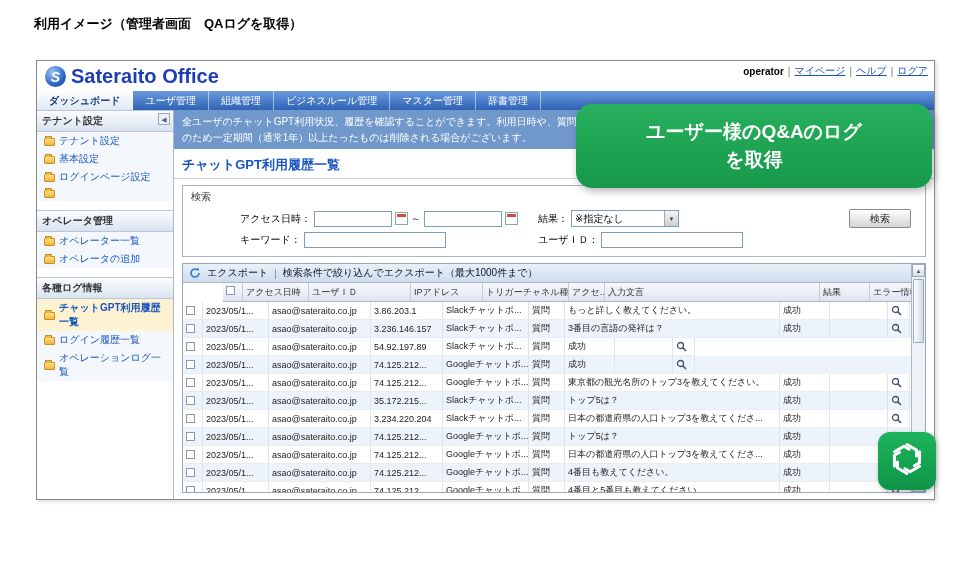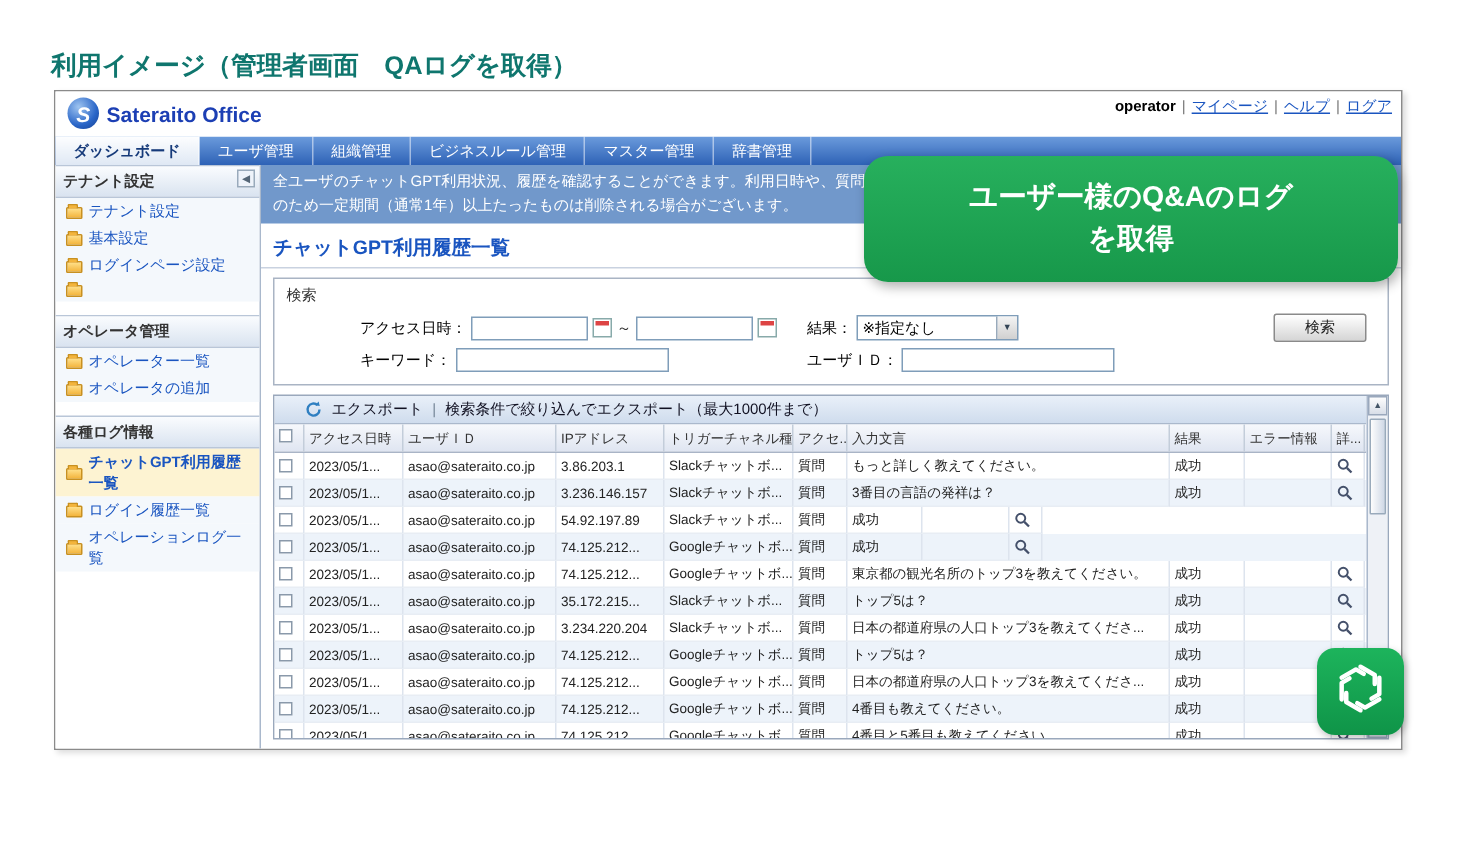--- a/index.html
+++ b/index.html
@@ -2,38 +2,38 @@
 <html lang="ja"><head>
 <meta charset="utf-8">
 <style>
   * { box-sizing: border-box; }
   html,body { margin:0; padding:0; }
   body {
     width:971px; height:567px; position:relative; overflow:hidden;
     background:#ffffff;
     font-family:"Liberation Sans","DejaVu Sans",sans-serif;
   }
-  .page-title { position:absolute; top:21px; left:34px; font-size:17px; font-weight:bold; color:#0f766e; }
+  .page-title { position:absolute; top:6px; left:34px; font-size:13px; font-weight:bold; color:#000000; }
 
   
   .window {
     position:absolute; left:36px; top:60px; width:899px; height:440px;
     border:1px solid #8a8a8a; background:#fff;
     box-shadow:2px 2px 4px rgba(0,0,0,.14);
     display:flex; flex-direction:column;
   }
   .win-header { height:30px; position:relative; background:#fff; flex:none; }
   .logo { position:absolute; left:8px; top:4px; display:flex; align-items:center; gap:5px; }
   .logo-mark {
     width:21px; height:21px; border-radius:50%;
     background:radial-gradient(circle at 35% 30%, #9ec4f0, #2a66c8 60%, #173f8f);
     color:#fff; font-weight:bold; font-style:italic; font-size:14px;
     display:flex; align-items:center; justify-content:center;
   }
-  .logo-text { color:#1c3fb4; font-weight:bold; font-size:14px; }
+  .logo-text { color:#1c3fb4; font-weight:bold; font-size:20px; }
   .hlinks { position:absolute; right:6px; top:3px; font-size:10px; display:flex; gap:4px; align-items:center; }
   .hlinks .op { font-weight:bold; color:#000; }
   .hlinks .lnk { color:#1a55c0; text-decoration:underline; cursor:pointer; }
   .hlinks .sep { color:#777; }
 
   .nav { height:19px; background:linear-gradient(#6b9bdc,#2e62b6); display:flex; flex:none; }
   .tab { padding:3px 12px 0; font-size:10px; color:#fff; border-right:1px solid rgba(255,255,255,.5); cursor:pointer; white-space:nowrap; }
   .tab.active { background:linear-gradient(#fdfeff,#dfe8f4); color:#163a7a; font-weight:bold; }
 
   .win-body { flex:1; display:flex; min-height:0; }
@@ -66,24 +66,24 @@
   .cal::before { content:''; position:absolute; top:1px; left:1px; right:1px; height:3px; background:#d44; }
   .tilde { color:#333; }
   .sel { width:108px; height:17px; border:1px solid #7f9db9; background:#fff; display:flex; align-items:center; cursor:pointer; }
   .sel .val { flex:1; padding:0 3px; font-size:10px; }
   .sel .arrow { width:14px; height:15px; background:linear-gradient(#f4f4f4,#d0d0d0); border-left:1px solid #9ab; font-size:6px; display:flex; align-items:center; justify-content:center; color:#345; }
   .btn { width:62px; height:19px; border:1px solid #8a8a8a; border-radius:2px; background:linear-gradient(#ffffff,#d5d5d5); font-size:10px; text-align:center; line-height:17px; cursor:pointer; color:#222; }
 
   
   .tablebox { flex:1; margin:0 8px 6px; border:1px solid #9aa8bc; position:relative; min-height:0; overflow:hidden; background:#fff; }
   .tinner { position:absolute; left:0; top:0; right:14px; bottom:0; overflow:hidden; }
-  .toolbar { height:19px; background:linear-gradient(#e9f0f9,#cfdced); border-bottom:1px solid #aab8cc; display:flex; align-items:center; gap:6px; padding:0 20px; font-size:10px; color:#223; }
+  .toolbar { height:19px; background:linear-gradient(#e9f0f9,#cfdced); border-bottom:1px solid #aab8cc; display:flex; align-items:center; gap:6px; padding:0 6px; font-size:10px; color:#223; }
   .toolbar .lk { cursor:pointer; color:#112; }
   .toolbar .tsep { color:#789; }
-  .thead { display:flex; background:linear-gradient(#f6f8fc,#dfe5f1); border-bottom:1px solid #a9b4c6; }
+  .thead { display:flex; background:linear-gradient(#f6f8fc,#dfe5f1); border-bottom:1px solid #a9b4c6;margin-left:40px; }
   .th { font-size:9px; color:#333; padding:3px 3px 2px; border-right:1px solid #c3cdda; flex:none; white-space:nowrap; overflow:hidden; }
   .tr { display:flex; height:18px; background:#fff; }
   .tr.alt { background:#edf3fa; }
   .td { font-size:9px; color:#222; padding:0 3px; border-right:1px solid #dde4ee; border-bottom:1px solid #e8edf4; flex:none; white-space:nowrap; overflow:hidden; display:flex; align-items:center; }
   .cb { display:inline-block; width:9px; height:9px; border:1px solid #8a99aa; background:#fff; }
   .detail-btn { display:inline-flex; cursor:pointer; }
 
   .vscroll { position:absolute; top:0; right:0; bottom:0; width:14px; background:#eef1f6; border-left:1px solid #aab8cc; display:flex; flex-direction:column; align-items:center; }
   .sbtn { width:13px; height:13px; background:linear-gradient(#fdfdfd,#d8dee8); border:1px solid #9aa8bc; font-size:6px; color:#456; display:flex; align-items:center; justify-content:center; cursor:pointer; flex:none; }
   .sbtn.down { position:absolute; bottom:0; }

